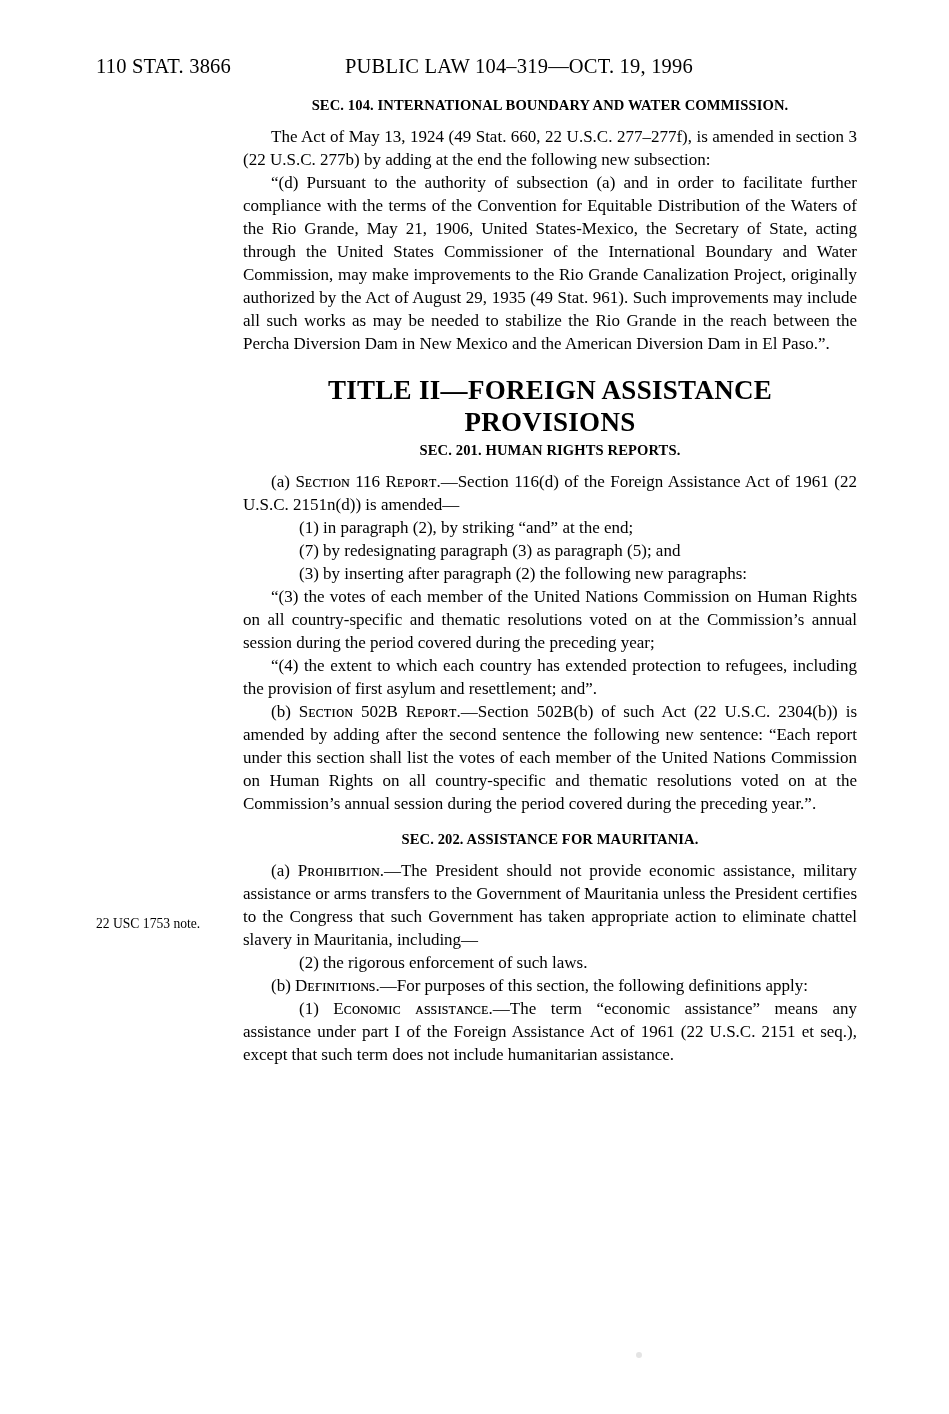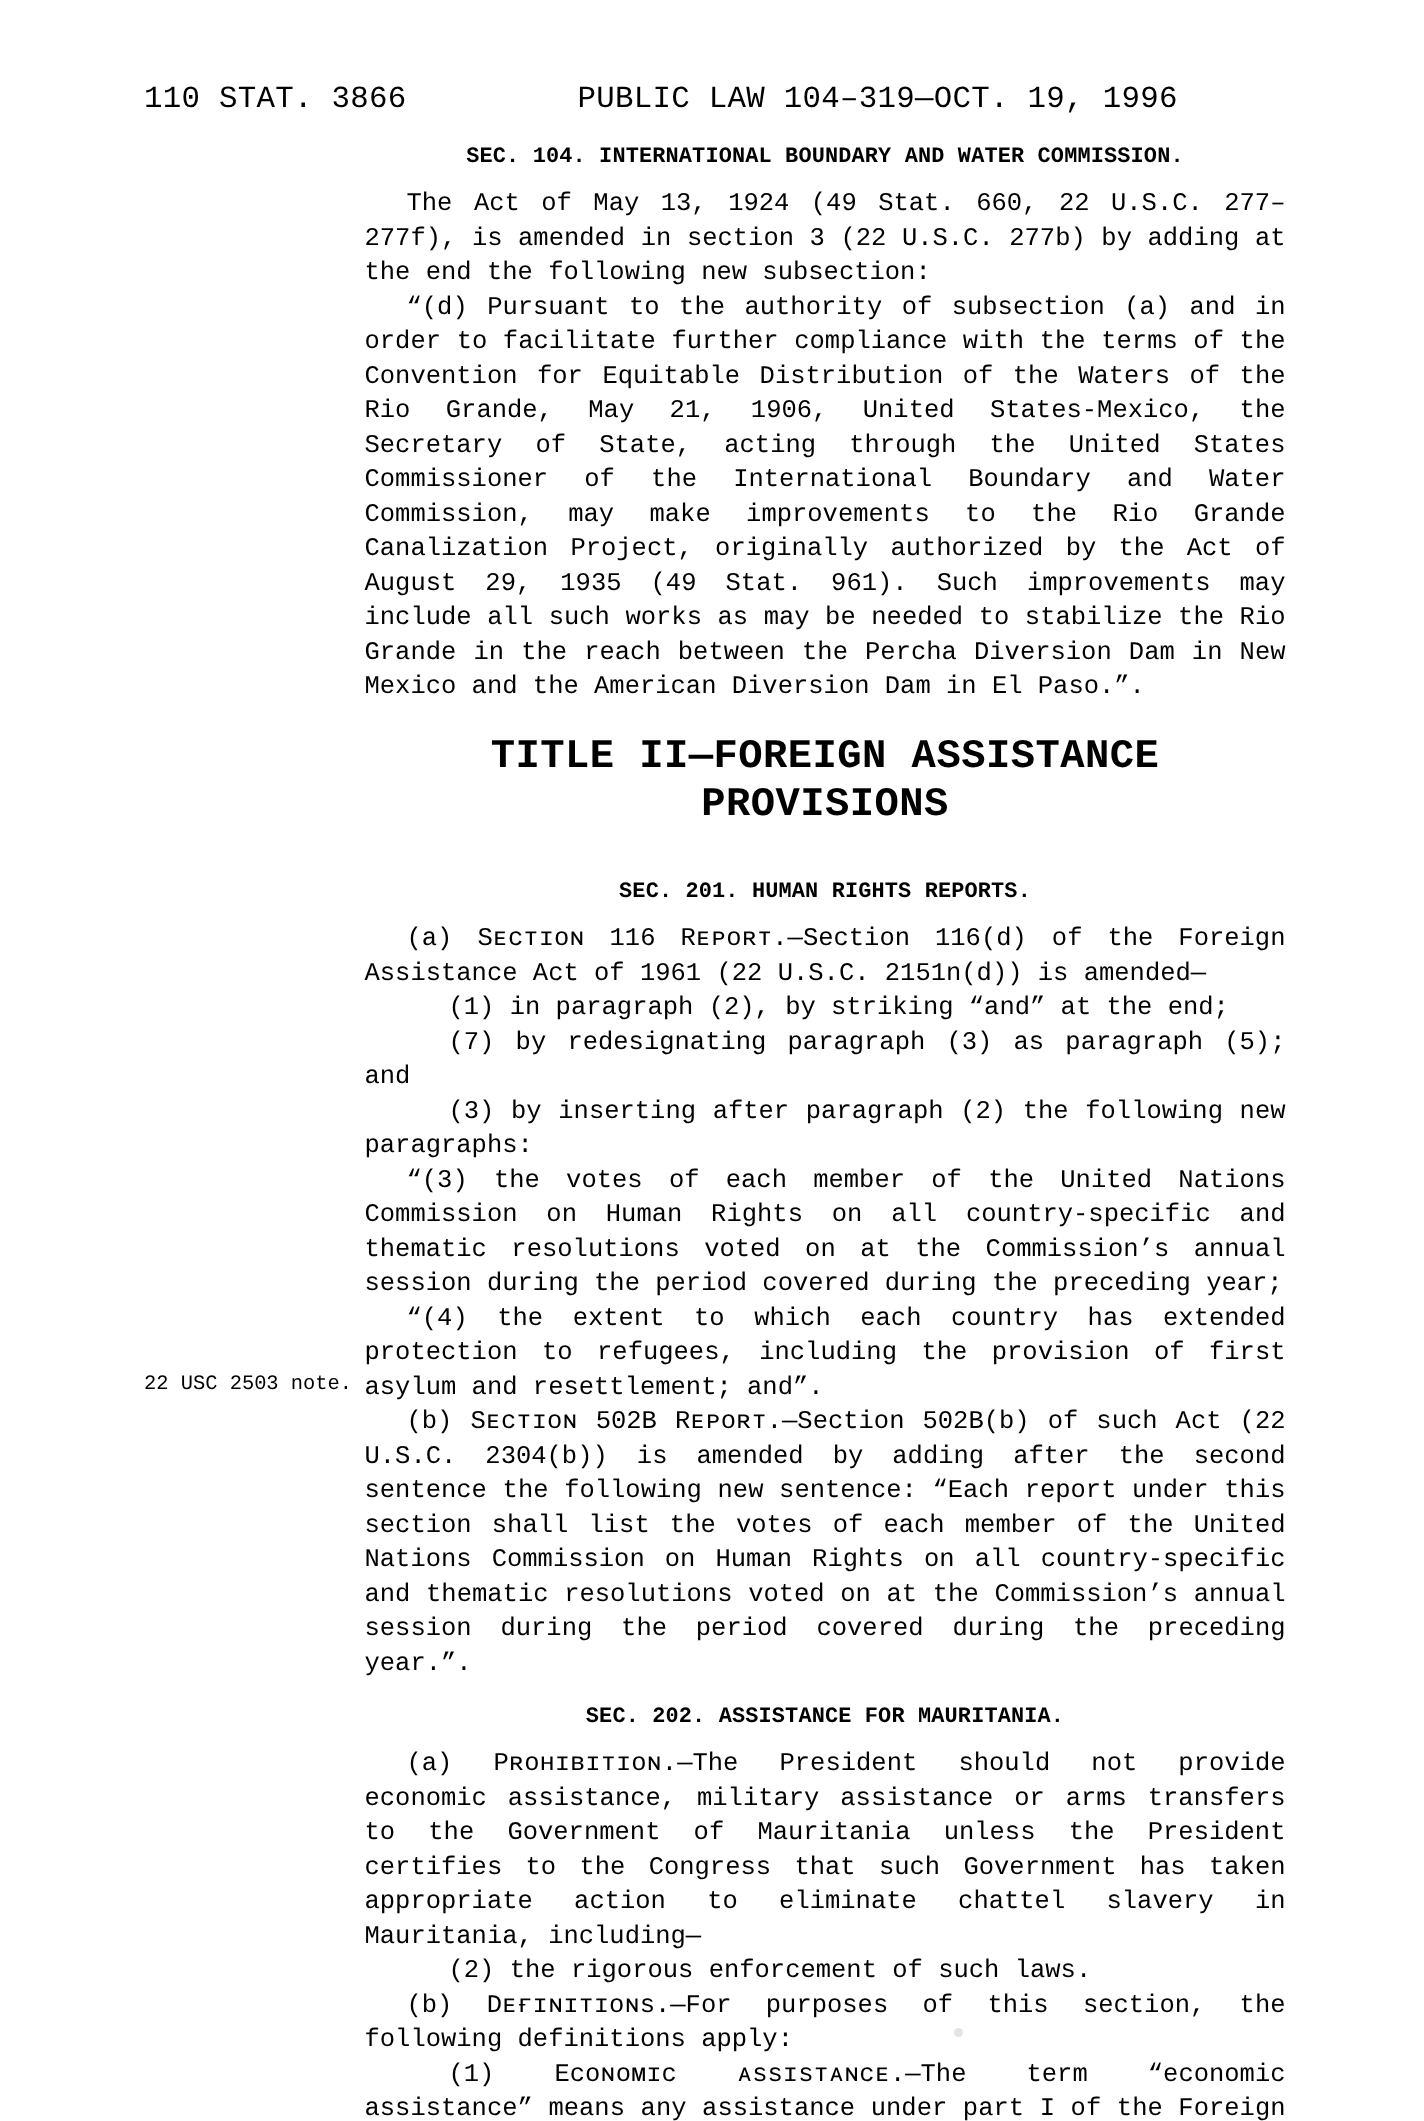--- a/index.html
+++ b/index.html
@@ -13,21 +13,20 @@
     position: relative;
     font-family: "Liberation Serif", serif;
     color: #000000;
     overflow: hidden;
   }
   .page {
     position: absolute;
     top: 0; left: 0;
     width: 949px;
     height: 1414px;
-    font-family: Liberation Mono, monospace;
   }
 
   
   .running-head {
     position: absolute;
     top: 55px;
     left: 96px;
     width: 760px;
     font-size: 20.5px;
     letter-spacing: 0.2px;
@@ -62,21 +61,21 @@
   .sec-head {
     margin: 0;
     font-size: 14.6px;
     font-weight: bold;
     letter-spacing: 0.1px;
     text-align: center;
   }
 
   .title-block {
     margin-top: 20px;
-    margin-bottom: 32px;
+    margin-bottom: 2px;
     text-align: center;
     font-size: 27px;
     font-weight: bold;
     line-height: 1.18;
     letter-spacing: 0.3px;
   }
 
   .gap-s { height: 9px; }
   .gap-m { height: 15px; }
 
@@ -100,21 +99,21 @@
 </head>
 <body>
 
 <div class="page">
 
   <div class="running-head">
     <span class="stat">110 STAT. 3866</span>
     <span class="law">PUBLIC LAW 104–319—OCT. 19, 1996</span>
   </div>
 
-  <div class="sidenote">22 USC 2503 note.</div>
+  <div class="sidenote">22 USC 1753 note.</div>
 
   <div class="col">
 
     <p class="sec-head">SEC. 104. INTERNATIONAL BOUNDARY AND WATER COMMISSION.</p>
     <div class="gap-s"></div>
     <p class="indent">The Act of May 13, 1924 (49 Stat. 660, 22 U.S.C. 277–277f), is amended in section 3 (22 U.S.C. 277b) by adding at the end the following new subsection:</p>
     <p class="indent">“(d) Pursuant to the authority of subsection (a) and in order to facilitate further compliance with the terms of the Convention for Equitable Distribution of the Waters of the Rio Grande, May 21, 1906, United States-Mexico, the Secretary of State, acting through the United States Commissioner of the International Boundary and Water Commission, may make improvements to the Rio Grande Canalization Project, originally authorized by the Act of August 29, 1935 (49 Stat. 961). Such improvements may include all such works as may be needed to stabilize the Rio Grande in the reach between the Percha Diversion Dam in New Mexico and the American Diversion Dam in El Paso.”.</p>
 
     <div class="title-block">
       <div>TITLE II—FOREIGN ASSISTANCE</div>

